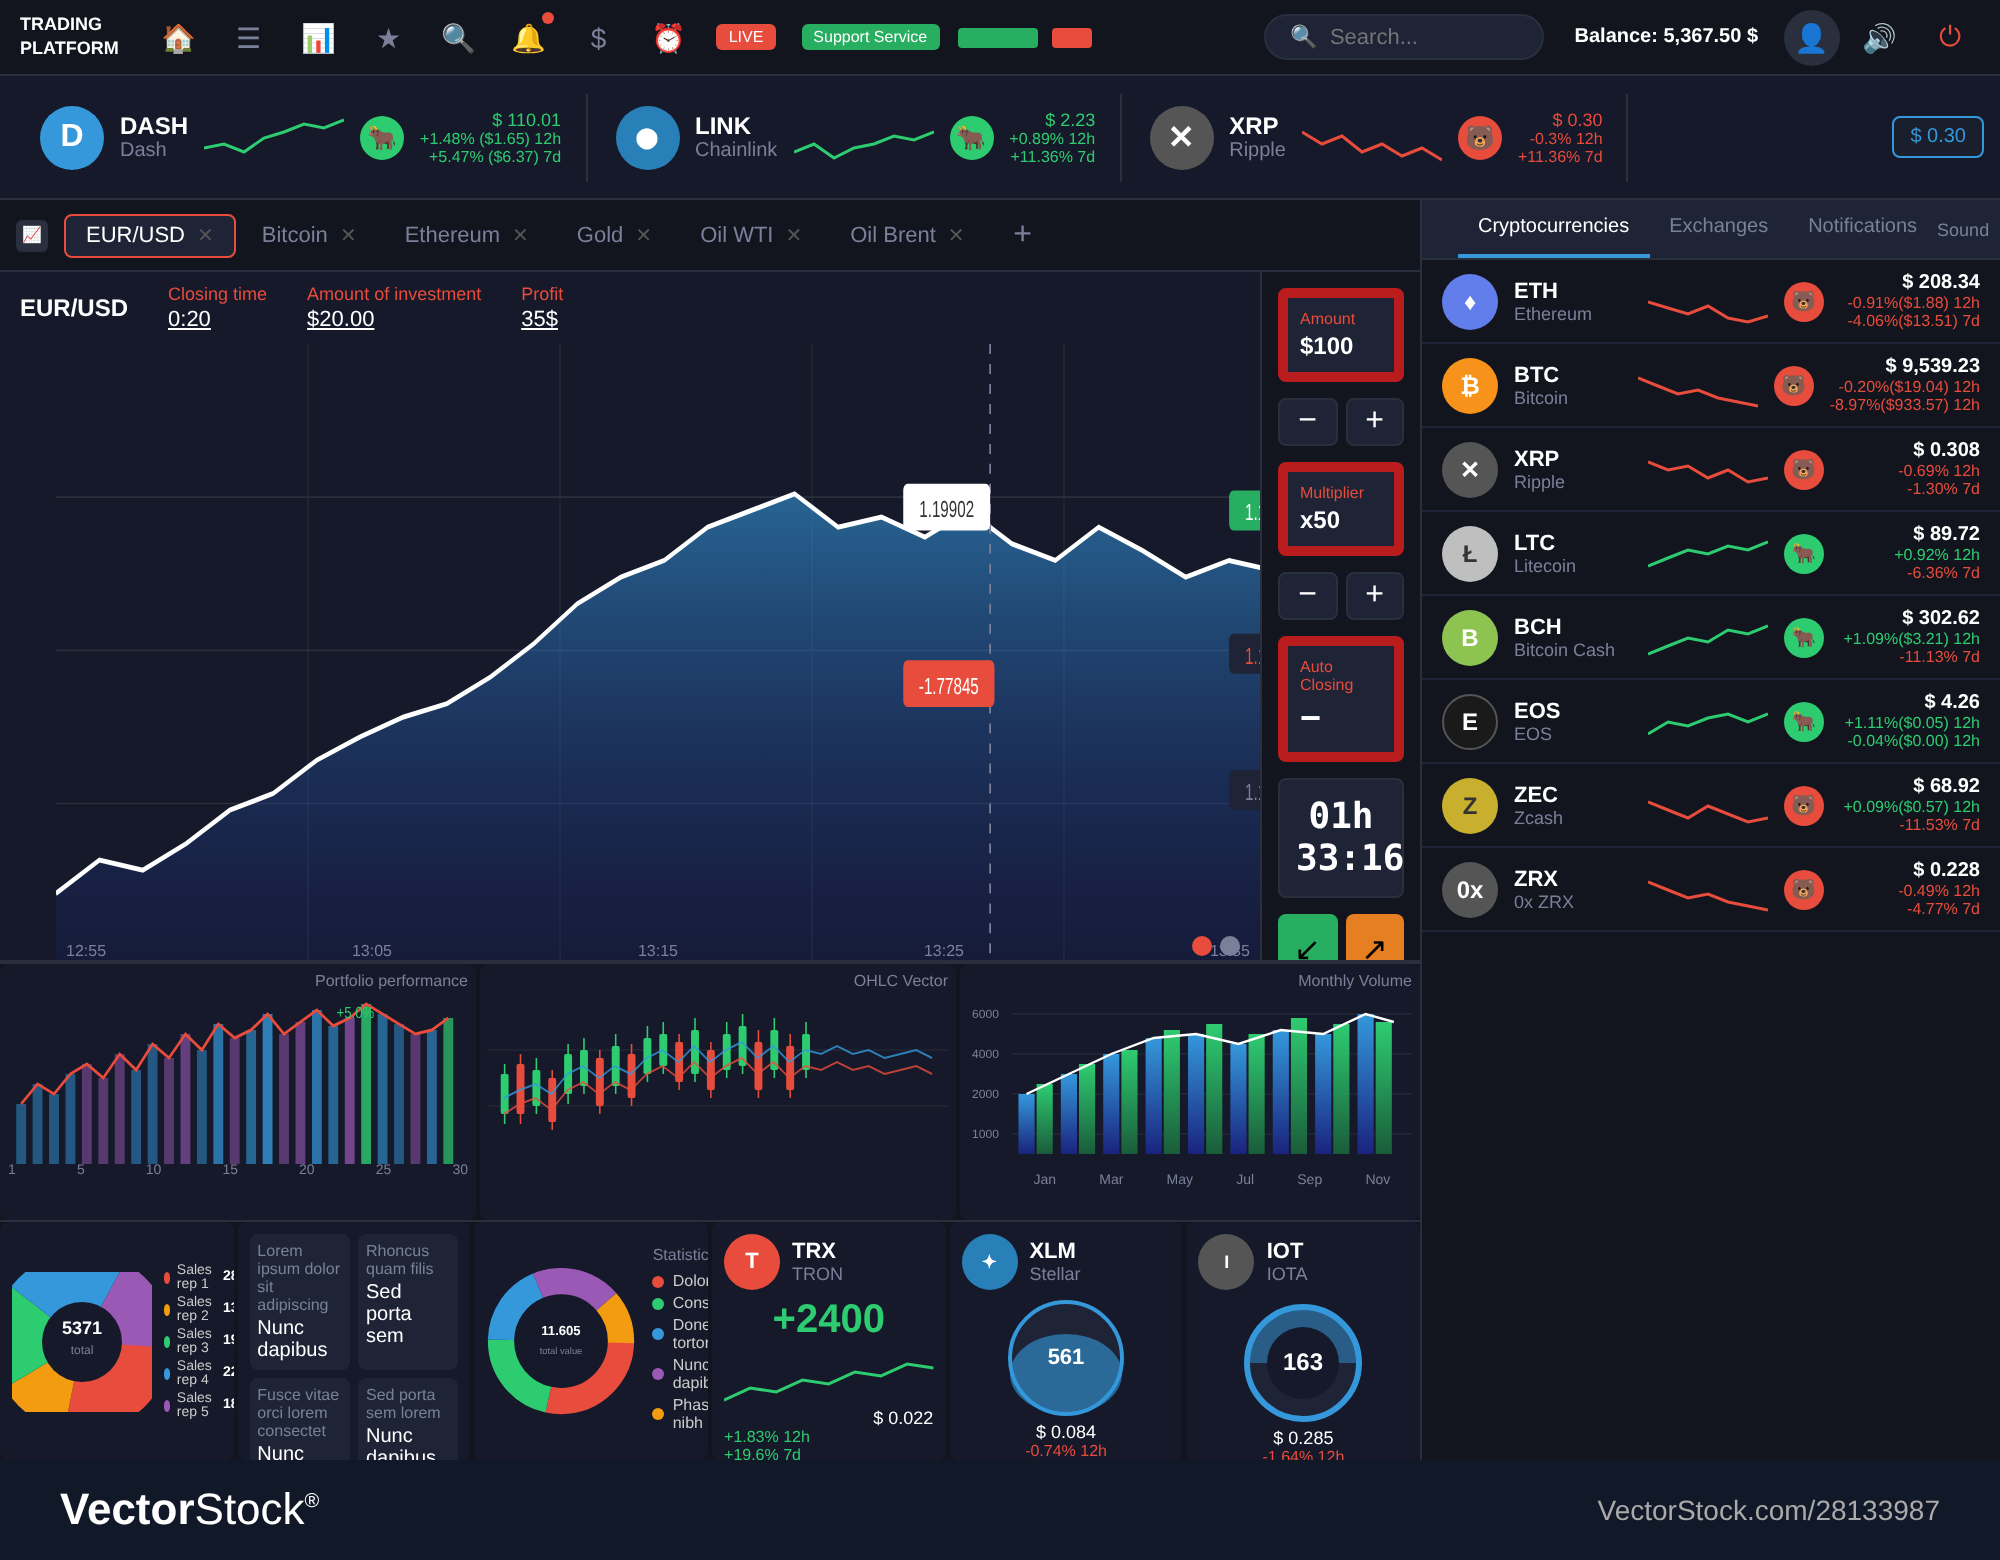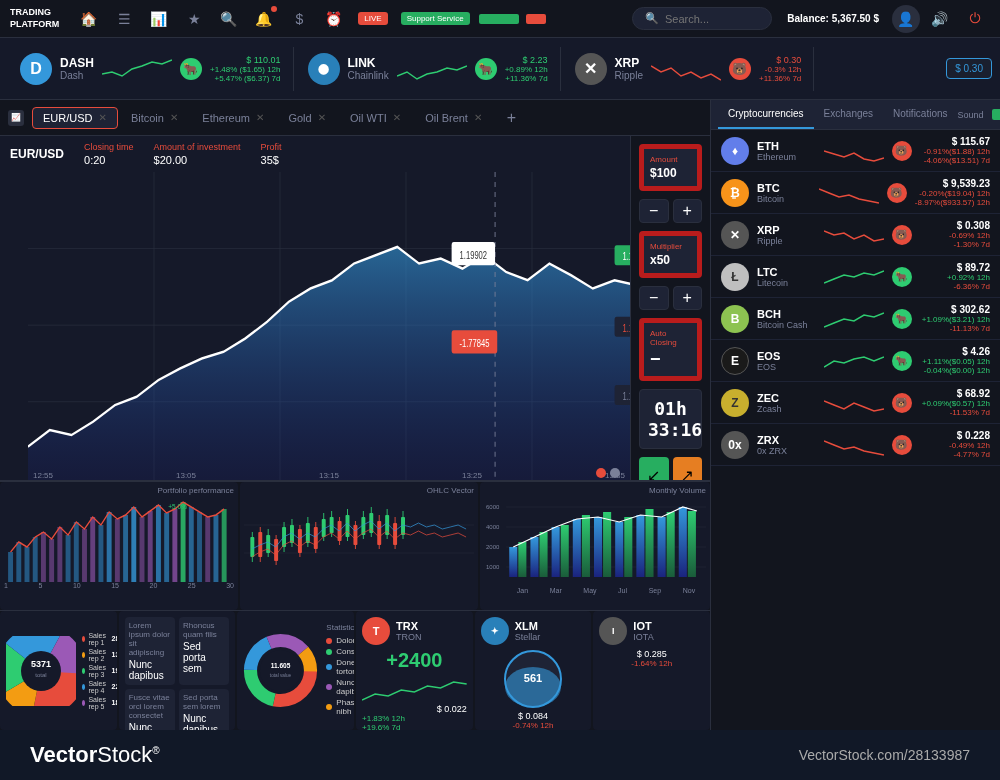--- a/index.html
+++ b/index.html
@@ -255,21 +255,21 @@
       padding: 6px 10px;
       display: flex;
       align-items: center;
       gap: 20px;
       font-size: 10px;
       color: #7a8099;
     }
     .chart-header .pair { color: #fff; font-size: 12px; font-weight: 700; }
     .chart-header .col { display: flex; flex-direction: column; gap: 2px; }
     .chart-header .col-label { color: #e74c3c; font-size: 9px; }
-    .chart-header .col-val { color: #fff; font-size: 11px; }
+    .chart-header .col-val { color: #fff; font-size: 11px; text-decoration: underline; }
     .chart-body {
       flex: 1;
       position: relative;
       overflow: hidden;
     }
     .chart-right-controls {
       width: 80px;
       background: #12151e;
       display: flex;
       flex-direction: column;
@@ -334,21 +334,21 @@
       background: #12151e;
       border-left: 1px solid #2a2f3e;
       display: flex;
       flex-direction: column;
       overflow: hidden;
     }
     .sidebar-tabs {
       display: flex;
       background: #1e2335;
       border-bottom: 1px solid #2a2f3e;
-      padding: 0 7px;
+      padding: 0 18px;
     }
     .sidebar-tab {
       padding: 8px 10px;
       font-size: 10px;
       color: #7a8099;
       cursor: pointer;
       border-bottom: 2px solid transparent;
     }
     .sidebar-tab.active { color: #fff; border-bottom-color: #3498db; }
     .sidebar-tab-actions {
@@ -1049,20 +1049,28 @@
 
         <div class="widget" style="max-width:140px;">
           <div style="display:flex;align-items:center;gap:6px;margin-bottom:4px;">
             <div style="width:28px;height:28px;border-radius:50%;background:#555;display:flex;align-items:center;justify-content:center;font-size:9px;font-weight:700;">I</div>
             <div>
               <div style="font-size:11px;font-weight:700;color:#fff;">IOT</div>
               <div style="font-size:9px;color:#7a8099;">IOTA</div>
             </div>
           </div>
 
+          <div style="position:relative;width:65px;height:65px;margin:0 auto;">
+            <svg viewBox="0 0 65 65" width="65" height="65">
+              <circle cx="32.5" cy="32.5" r="28" fill="#1e2335" stroke="#3498db" stroke-width="3"></circle>
+              <path d="M 32.5 32.5 L 4.5 32.5 A 28 28 0 0 1 60.5 32.5 Z" fill="#3498db" opacity="0.5"></path>
+              <circle cx="32.5" cy="32.5" r="18" fill="#151929"></circle>
+              <text x="32.5" y="36" fill="#fff" font-size="12" font-weight="bold" text-anchor="middle">163</text>
+            </svg>
+          </div>
           <div style="font-size:9px;color:#fff;text-align:center;">$ 0.285</div>
           <div style="font-size:8px;color:#e74c3c;text-align:center;">-1.64% 12h</div>
 
         </div>
       </div>
     </div>
 
     <div class="right-sidebar">
       <div class="sidebar-tabs">
         <div class="sidebar-tab active">Cryptocurrencies</div>
@@ -1081,21 +1089,21 @@
           <div class="crypto-coin-icon" style="background:#627eea;">♦</div>
           <div class="crypto-name-col">
             <div class="crypto-abbr">ETH</div>
             <div class="crypto-full">Ethereum</div>
           </div>
           <svg class="crypto-sparkline" viewBox="0 0 60 24">
             <polyline points="0,12 10,15 20,18 30,14 40,20 50,22 60,19" fill="none" stroke="#e74c3c" stroke-width="1.5"></polyline>
           </svg>
           <div class="crypto-bear-bull" style="background:#e74c3c;">🐻</div>
           <div class="crypto-price-col">
-            <div class="crypto-price">$ 115.67</div>
+            <div class="crypto-price">$ 208.34</div>
             <div class="crypto-changes down">-0.91%($1.88) 12h</div>
             <div class="crypto-changes down">-4.06%($13.51) 7d</div>
           </div>
         </div>
 
         <div class="crypto-item">
           <div class="crypto-coin-icon" style="background:#f7931a;">₿</div>
           <div class="crypto-name-col">
             <div class="crypto-abbr">BTC</div>
             <div class="crypto-full">Bitcoin</div>

